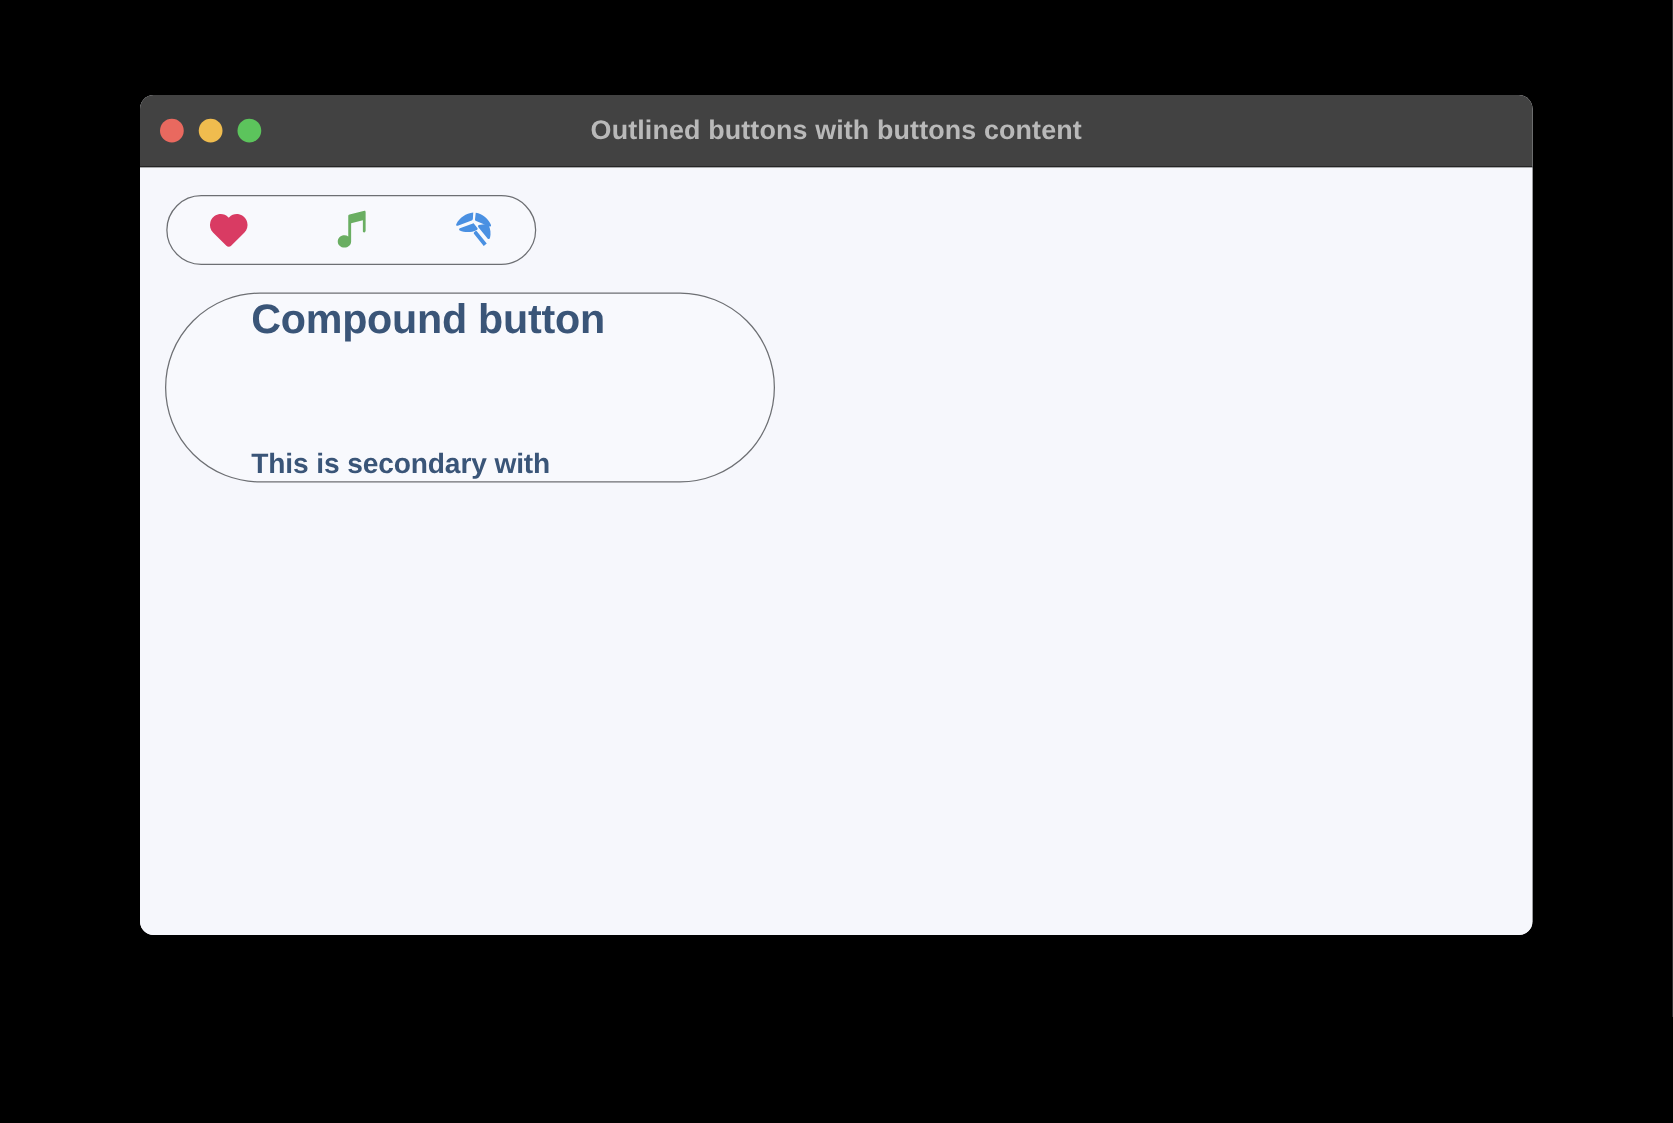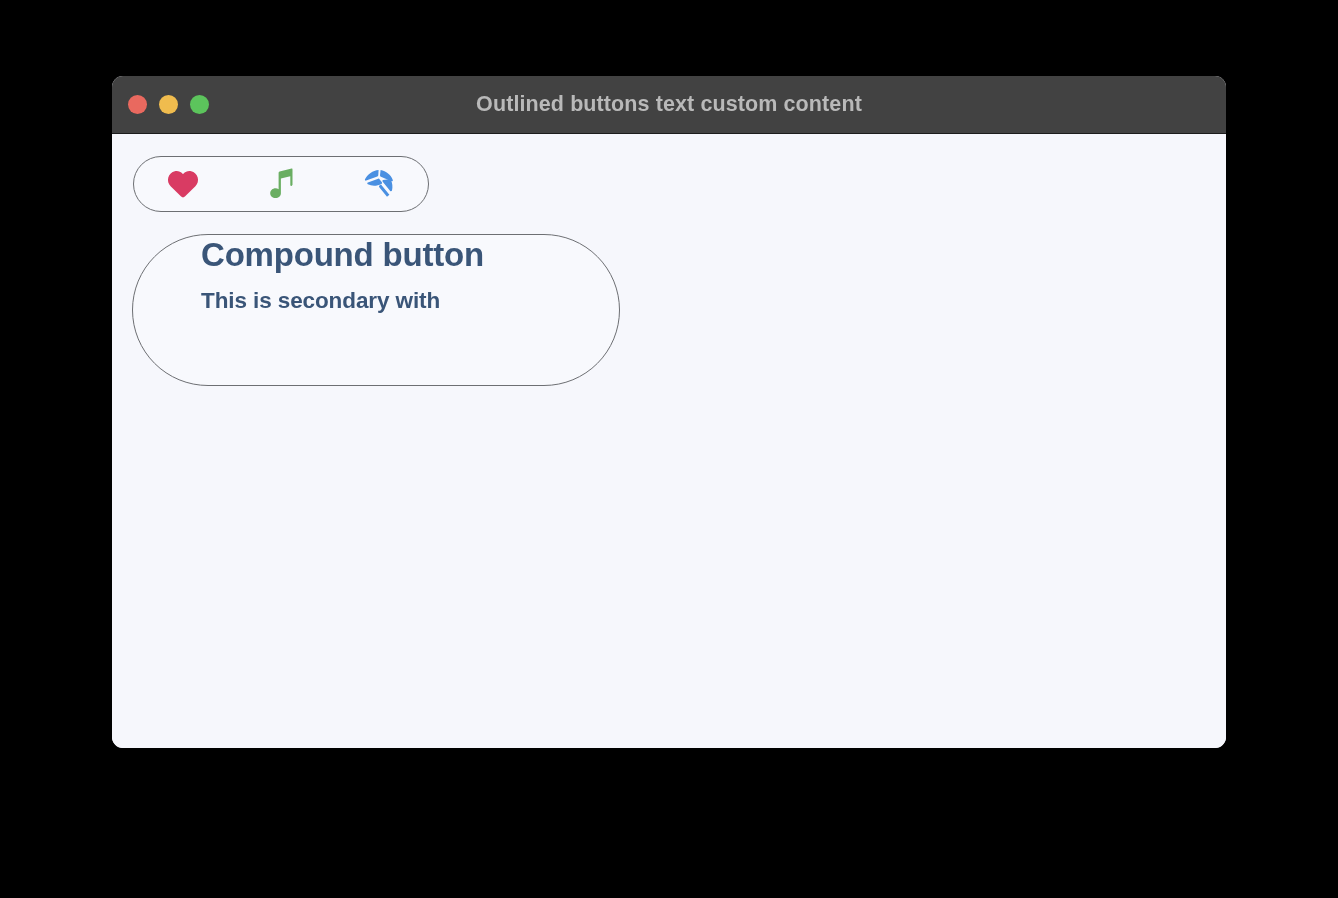--- a/index.html
+++ b/index.html
@@ -117,21 +117,21 @@
     top: 100px;
     width: 488px;
     height: 152px;
     border: 1.6px solid #6d6f73;
     border-radius: 76px;
     background: #f8f9fd;
     box-sizing: border-box;
     display: flex;
     flex-direction: column;
     align-items: flex-start;
-    justify-content: flex-start;
+    justify-content: space-between;
     padding-left: 68px;
     cursor: pointer;
     text-align: left;
     font-family: "Liberation Sans", sans-serif;
   }
 
   .compound-primary {
     color: #3a5578;
     font-size: 33px;
     font-weight: bold;
@@ -154,21 +154,21 @@
 <div id="stage">
 
   <div class="window">
 
     <div class="titlebar">
       <div class="traffic-lights">
         <span class="dot close"></span>
         <span class="dot minimize"></span>
         <span class="dot zoom"></span>
       </div>
-      <div class="title-text">Outlined buttons text custom content</div>
+      <div class="title-text">Outlined buttons with buttons content</div>
     </div>
 
     <div class="content">
 
       <div class="segmented-group">
 
         <button class="seg-btn">
           <span>
             <svg width="32" height="30" viewBox="0 0 32 30" aria-hidden="true">
               <path d="M16 28.4C15.3 28.4 14.6 28.1 14.1 27.6L3.6 17.2C1.3 14.9 0.4 11.6 1.3 8.5C2.2 5.3 4.7 3 7.8 2.3C10.7 1.7 13.6 2.6 15.6 4.7L16 5.1L16.4 4.7C18.4 2.6 21.3 1.7 24.2 2.3C27.3 3 29.8 5.3 30.7 8.5C31.6 11.6 30.7 14.9 28.4 17.2L17.9 27.6C17.4 28.1 16.7 28.4 16 28.4Z" fill="#d93b63"></path>

